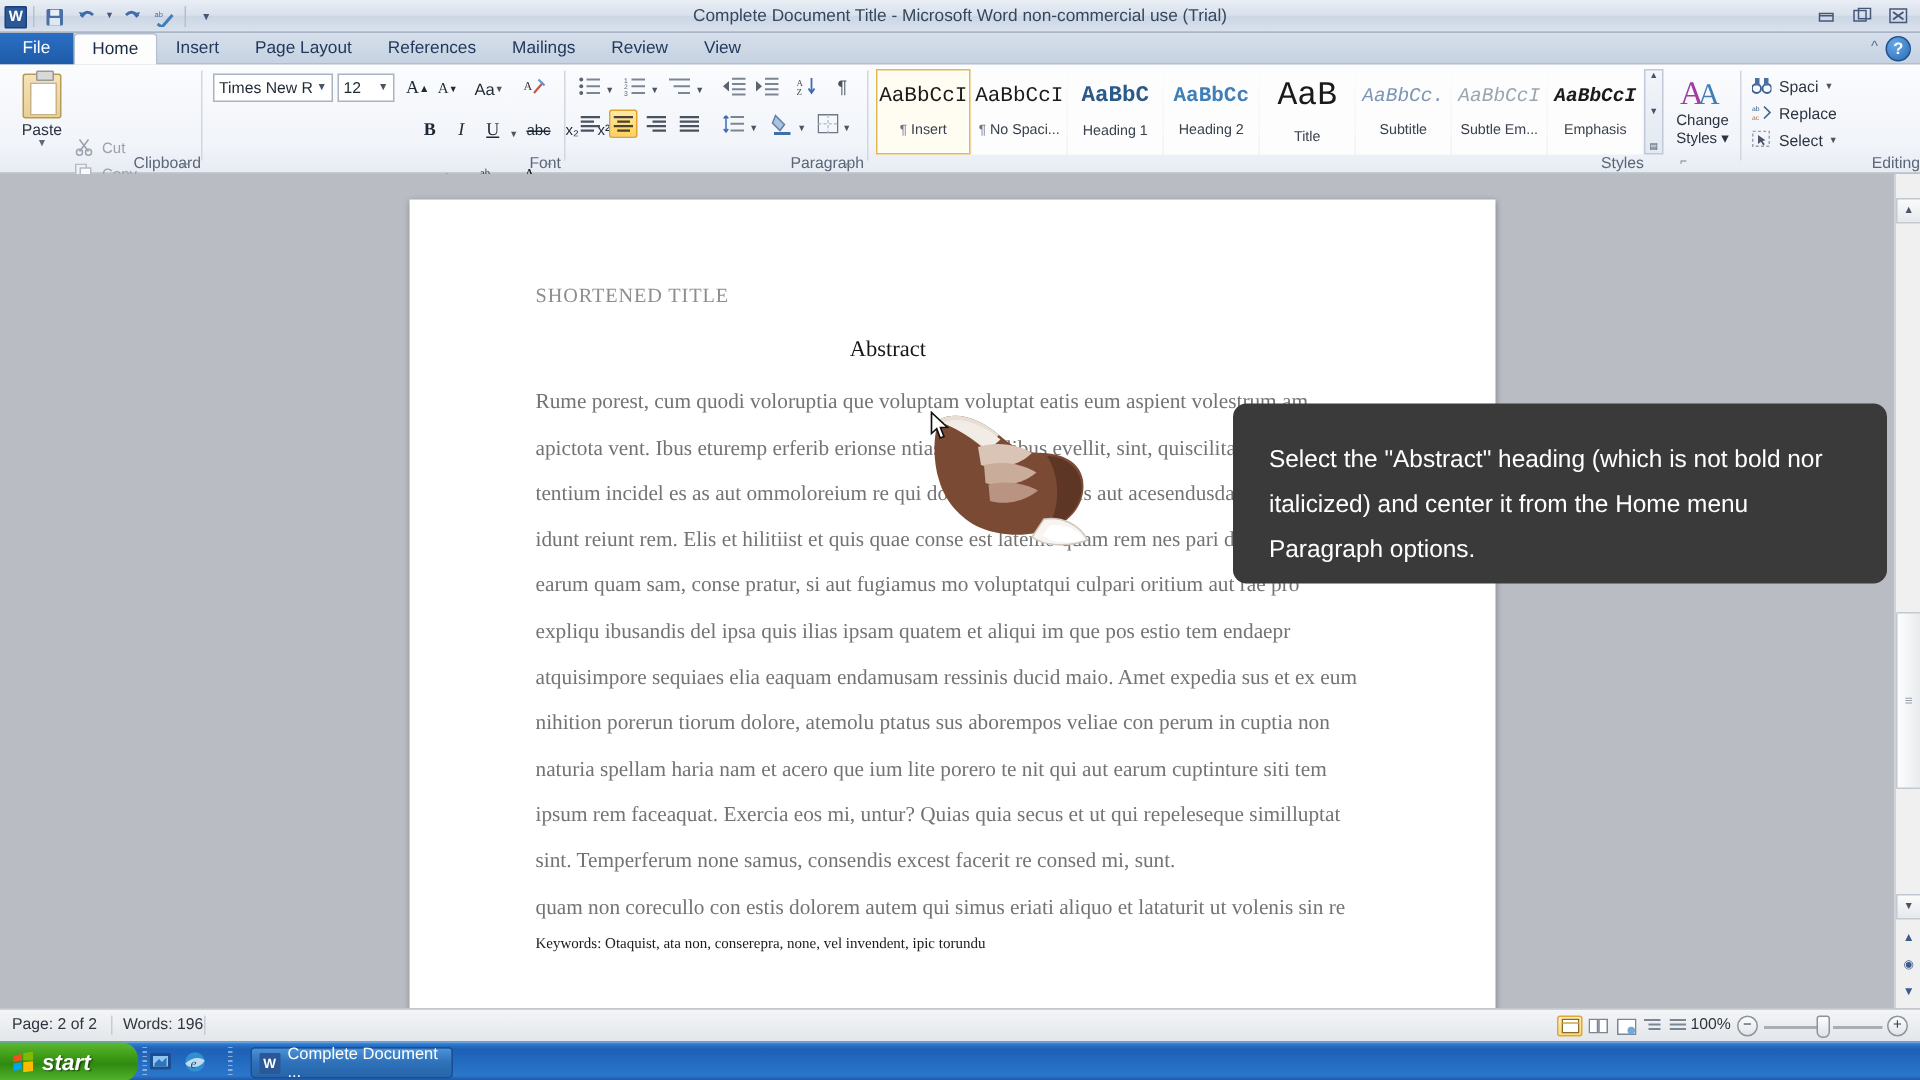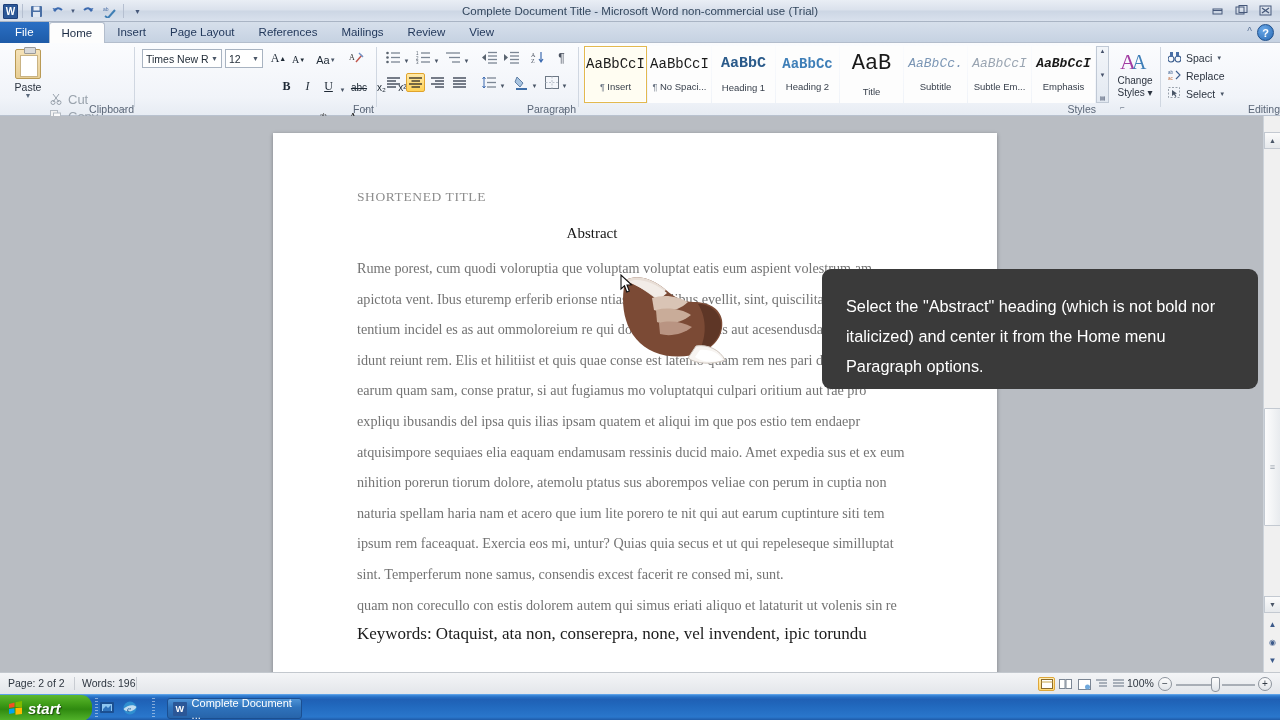--- a/index.html
+++ b/index.html
@@ -99,22 +99,22 @@
   .clip-ico:after {
     content: ''; position: absolute; left: 4px; top: 5px; width: 16px; height: 20px;
     background: #fff; border: 1px solid #c9b384;
   }
   .clip-ico:before {
     content: ''; position: absolute; left: 8px; top: -3px; width: 10px; height: 5px;
     background: #d9d9d9; border: 1px solid #9a9a9a; border-radius: 1px;
   }
   .paste-label { font-size: 10.5px; color: #2c3440; margin-top: 2px; }
   .cb-item {
-    position: absolute; display: flex; align-items: flex-end; gap: 4px;
-    font-size: 13px; color: #9aa3ad;
+    position: absolute; display: flex; align-items: center; gap: 4px;
+    font-size: 10px; color: #9aa3ad;
   }
   .cb-item.enabled { color: #2c3440; }
   .mini-ico { width: 14px; height: 14px; display: inline-block; position: relative; }
 
   
   .combo {
     position: absolute; background: #fff; border: 1px solid #a8b3c1;
     height: 19px; font-size: 10.5px; color: #1e2935;
     display: flex; align-items: center; padding-left: 3px;
   }
@@ -188,21 +188,21 @@
     padding-right: 86px;
   }
   .doc-body {
     position: absolute; left: 84px; top: 120px; width: 556px;
     font-family: "Liberation Serif", serif; font-size: 14.2px;
     color: #737373; line-height: 30.6px; text-align: justify;
   }
   .doc-body p { margin: 0; }
   .doc-keywords {
     position: absolute; left: 84px; top: 491px; width: 560px;
-    font-family: "Liberation Serif", serif; font-size: 17px; color: #1b1b1b;
+    font-family: "Liberation Serif", serif; font-size: 10px; color: #1b1b1b;
   }
 
   
   .hand { position: absolute; left: 612px; top: 152px; width: 118px; height: 98px; }
   .cursor-arrow { position: absolute; left: 620px; top: 158px; width: 13px; height: 20px; }
 
   
   .tooltip {
     position: absolute; left: 822px; top: 153px; width: 436px; height: 120px;
     background: #3a3a3a; border-radius: 9px;

